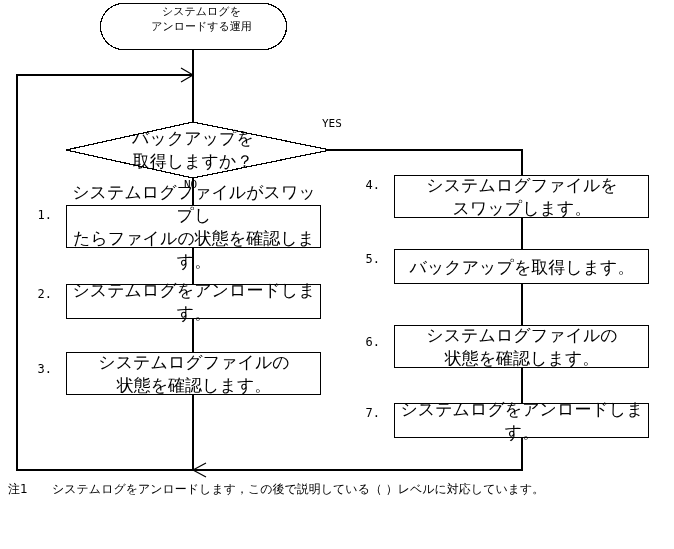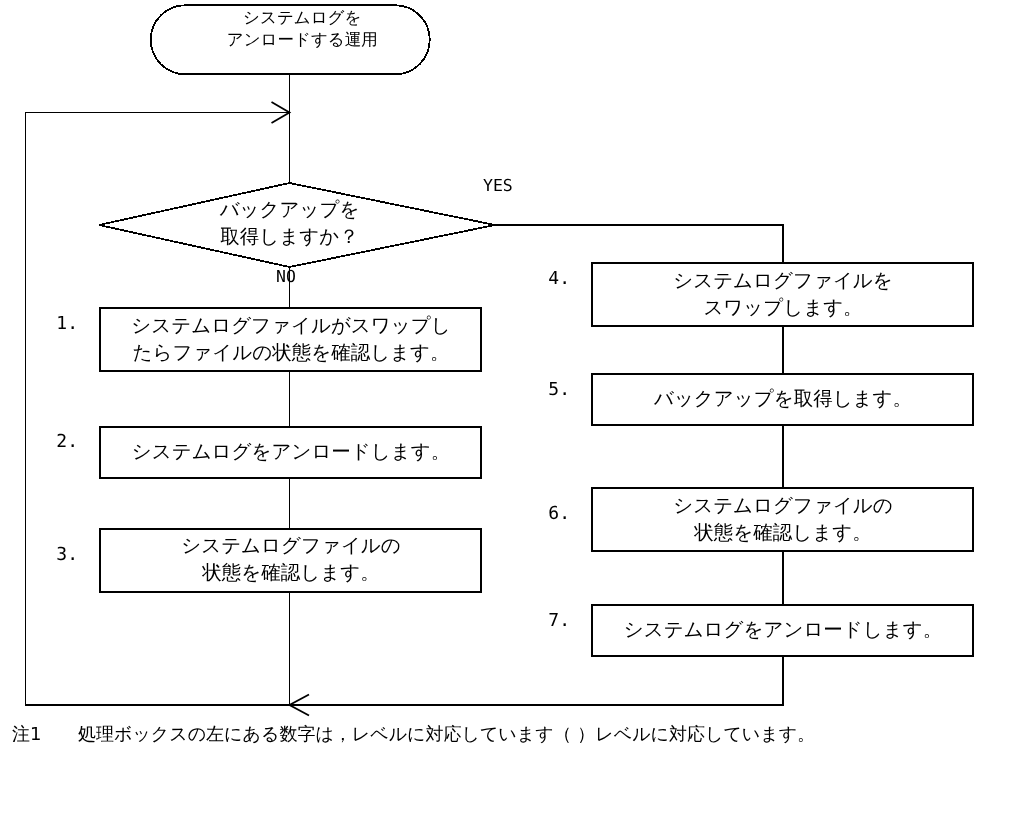--- a/index.html
+++ b/index.html
@@ -4,21 +4,21 @@
 <style>
   html,body{margin:0;padding:0;background:#ffffff;}
   body{
     width:674px;height:549px;position:relative;overflow:hidden;
     font-family:"DejaVu Sans","Liberation Sans",sans-serif;
     color:#000000;
   }
   #flow-canvas{position:absolute;left:0;top:0;width:674px;height:549px;}
   .node-text{
     position:absolute;display:flex;align-items:center;justify-content:center;
-    text-align:center;line-height:1.35;font-size:13px;color:#000;
+    text-align:center;line-height:1.35;font-size:17px;color:#000;
     white-space:pre-line;pointer-events:none;
   }
   .terminator-label{font-size:11px;}
   .step-num{
     position:absolute;font-size:12px;color:#000;text-align:right;
     font-family:"DejaVu Sans Mono","Liberation Mono",monospace;
   }
   .edge-label{
     position:absolute;font-size:11px;color:#000;
     font-family:"DejaVu Sans Mono","Liberation Mono",monospace;
@@ -97,15 +97,15 @@
 <div class="node-text" style="left:395px;top:176px;width:254px;height:42px;">システムログファイルを
 スワップします。</div>
 <div class="node-text" style="left:395px;top:250px;width:254px;height:34px;">バックアップを取得します。</div>
 <div class="node-text" style="left:395px;top:326px;width:254px;height:42px;">システムログファイルの
 状態を確認します。</div>
 <div class="node-text" style="left:395px;top:404px;width:254px;height:34px;">システムログをアンロードします。</div>
 
 <div class="notes">
   <div class="note-row">
     <div class="note-tag">注1</div>
-    <div class="note-body">処理ボックスの左にある数字は，レベルに対応しています（ ）レベルに対応しています。</div>
+    <div class="note-body">システムログをアンロードします，この後で説明している（ ）レベルに対応しています。</div>
   </div>
 </div>
 
 </body></html>

